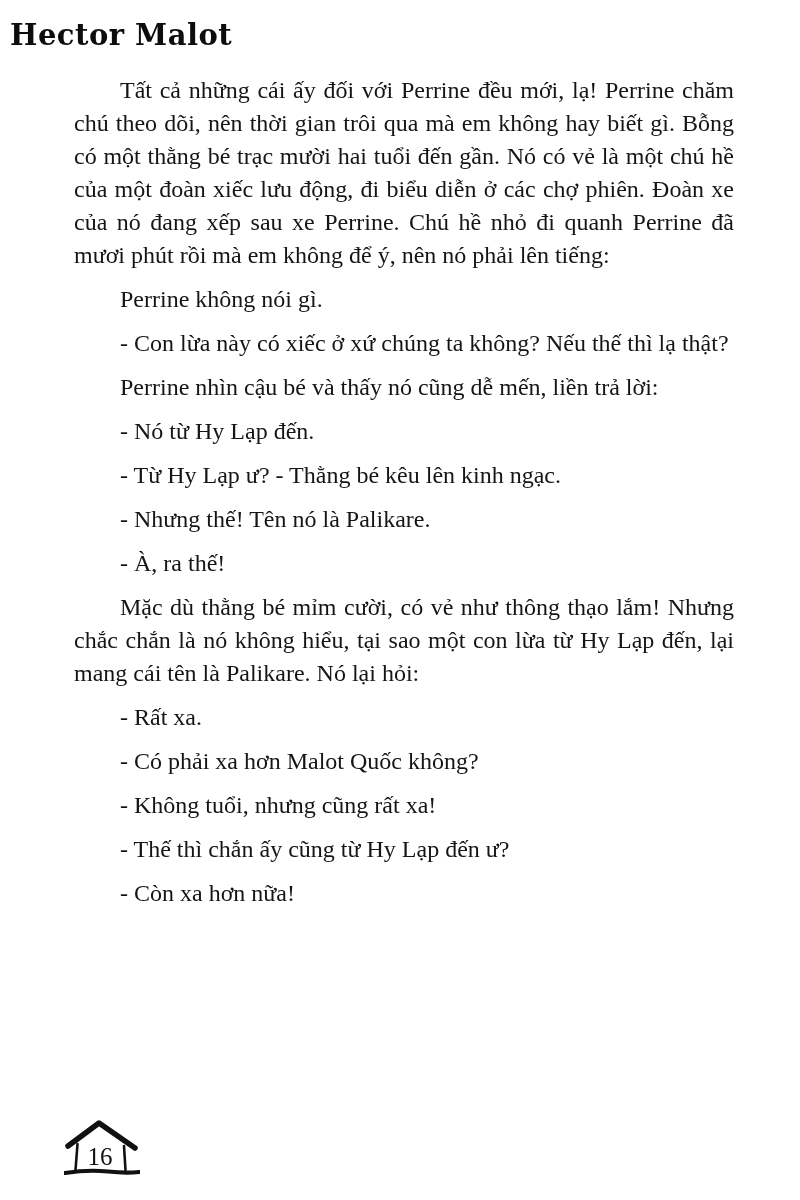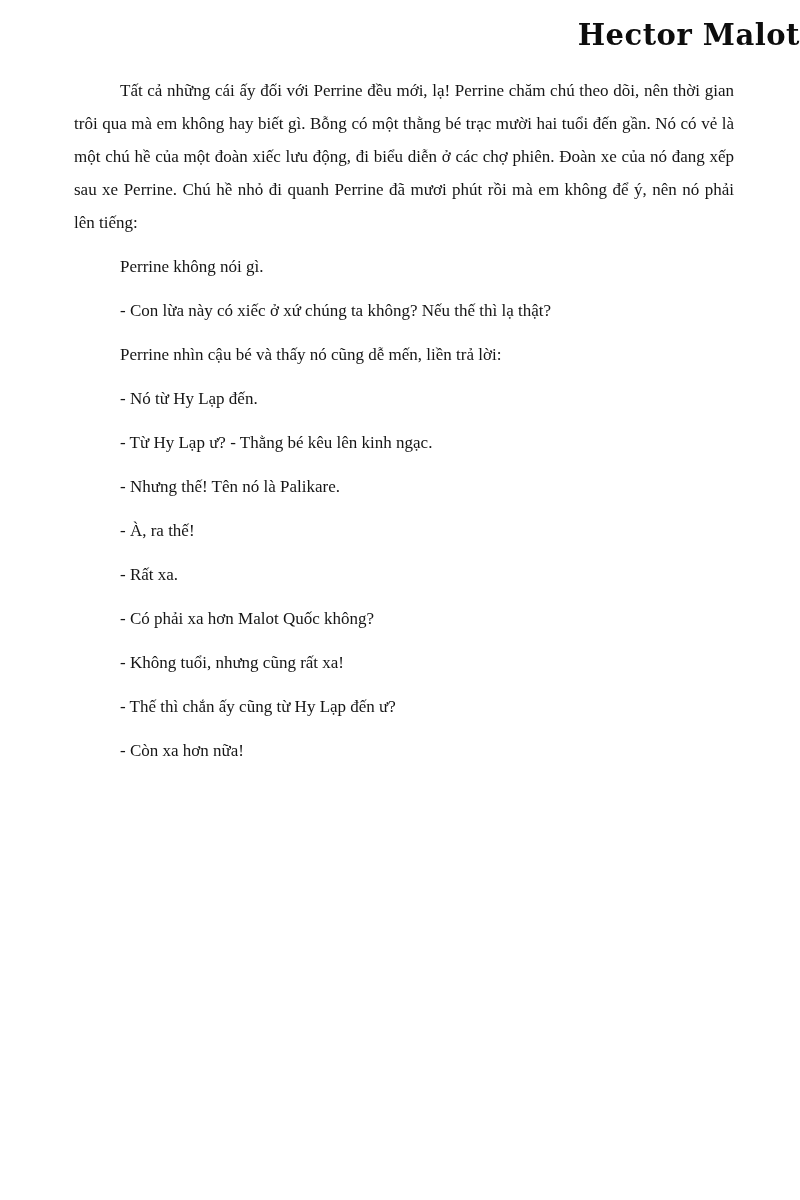--- a/index.html
+++ b/index.html
@@ -10,40 +10,41 @@
   .page {
     position: relative;
     width: 800px;
     height: 1200px;
     background: #ffffff;
     color: #111111;
     font-family: "Liberation Serif", "DejaVu Serif", serif;
     overflow: hidden;
   }
   .running-header {
-    text-align: right;
+    text-align: left;
     padding-top: 18px;
+    padding-left: 10px;
   }
   .running-header h1 {
     margin: 0;
     font-family: "DejaVu Serif", "Liberation Serif", serif;
     font-weight: 700;
     font-size: 29px;
     letter-spacing: 0.5px;
     color: #0d0d0d;
   }
   .page-body {
     position: absolute;
     top: 74px;
     left: 74px;
     right: 66px;
   }
   .page-body p {
     margin: 0 0 11px 0;
-    font-size: 17px;
+    font-size: 24px;
     line-height: 33px;
     text-indent: 46px;
     text-align: justify;
     color: #151515;
   }
   .page-footer {
     position: absolute;
     left: 64px;
     bottom: 20px;
     width: 76px;
@@ -71,21 +72,38 @@
 
   <main class="page-body">
     <p>Tất cả những cái ấy đối với Perrine đều mới, lạ! Perrine chăm chú theo dõi, nên thời gian trôi qua mà em không hay biết gì. Bỗng có một thằng bé trạc mười hai tuổi đến gần. Nó có vẻ là một chú hề của một đoàn xiếc lưu động, đi biểu diễn ở các chợ phiên. Đoàn xe của nó đang xếp sau xe Perrine. Chú hề nhỏ đi quanh Perrine đã mươi phút rồi mà em không để ý, nên nó phải lên tiếng:</p>
     <p>Perrine không nói gì.</p>
     <p>- Con lừa này có xiếc ở xứ chúng ta không? Nếu thế thì lạ thật?</p>
     <p>Perrine nhìn cậu bé và thấy nó cũng dễ mến, liền trả lời:</p>
     <p>- Nó từ Hy Lạp đến.</p>
     <p>- Từ Hy Lạp ư? - Thằng bé kêu lên kinh ngạc.</p>
     <p>- Nhưng thế! Tên nó là Palikare.</p>
     <p>- À, ra thế!</p>
+    <p>Mặc dù thằng bé mỉm cười, có vẻ như thông thạo lắm! Nhưng chắc chắn là nó không hiểu, tại sao một con lừa từ Hy Lạp đến, lại mang cái tên là Palikare. Nó lại hỏi:</p>
     <p>- Rất xa.</p>
     <p>- Có phải xa hơn Malot Quốc không?</p>
     <p>- Không tuổi, nhưng cũng rất xa!</p>
     <p>- Thế thì chắn ấy cũng từ Hy Lạp đến ư?</p>
     <p>- Còn xa hơn nữa!</p>
   </main>
 
+  <footer class="page-footer">
+    <div>
+      <svg viewBox="0 0 76 62" xmlns="http://www.w3.org/2000/svg">
+
+        <path d="M4 28 L35 5 L71 30" fill="none" stroke="#111111" stroke-width="5.5" stroke-linecap="round" stroke-linejoin="round"></path>
+
+        <path d="M13.5 26 L11.5 52" fill="none" stroke="#111111" stroke-width="2.6" stroke-linecap="round"></path>
+
+        <path d="M60 28 L61.5 52" fill="none" stroke="#111111" stroke-width="2.6" stroke-linecap="round"></path>
+
+        <path d="M1 55 Q 24 51.5, 44 53.5 Q 62 55.5, 75 54" fill="none" stroke="#111111" stroke-width="4.2" stroke-linecap="round"></path>
+
+        <text x="36" y="47" text-anchor="middle" class="house-number">16</text>
+      </svg>
+    </div>
+  </footer>
 
 </div>
 
 </body></html>

